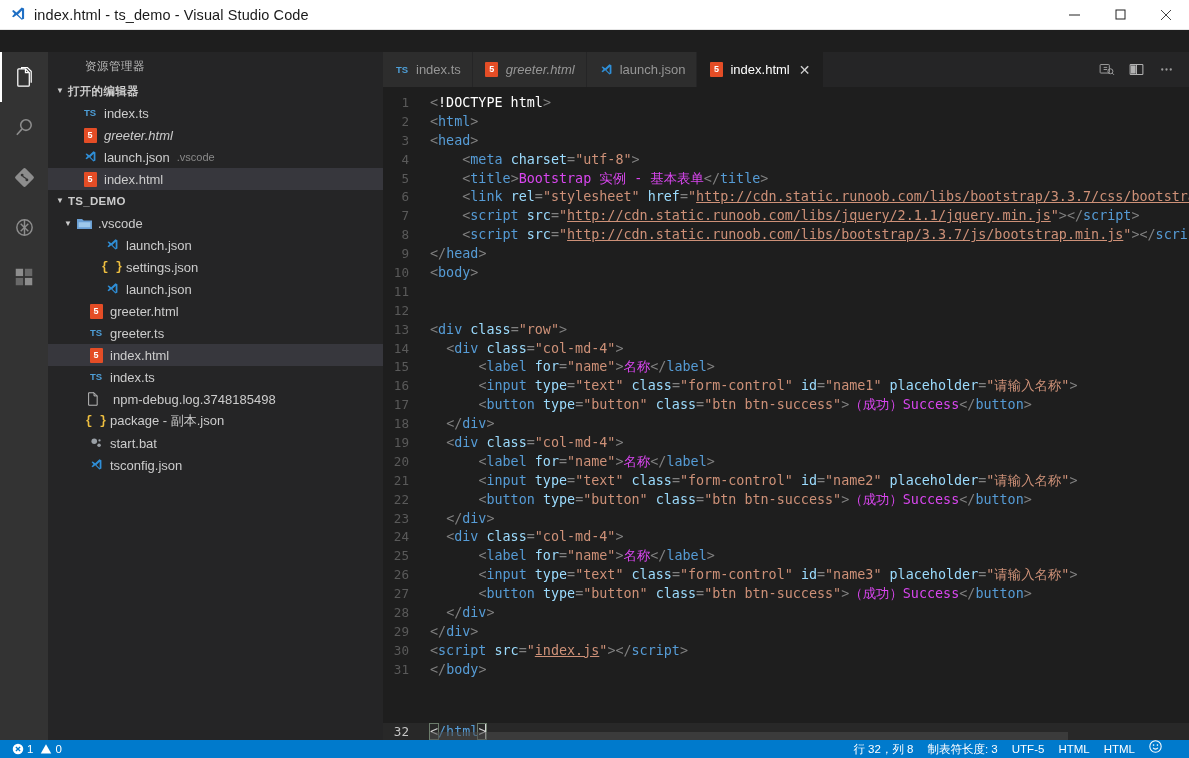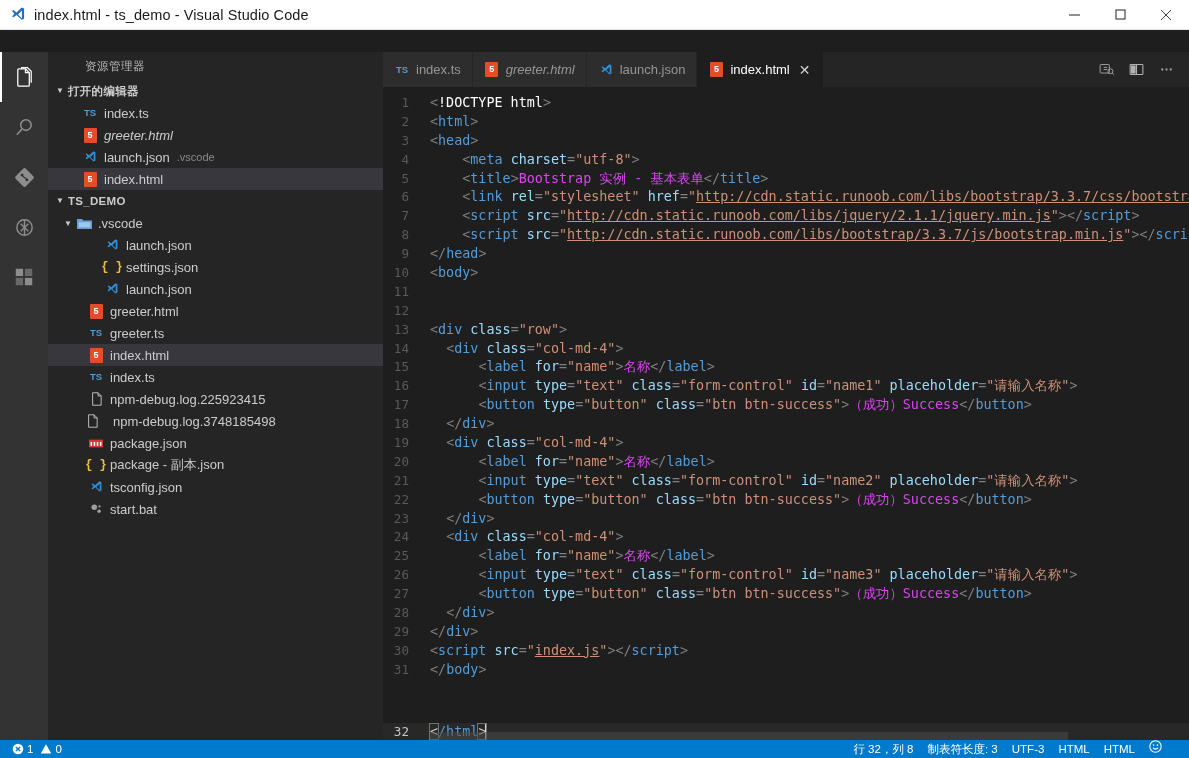--- a/index.html
+++ b/index.html
@@ -333,73 +333,52 @@
             <span class="ic-html">5</span>
           </span>
           <span class="fname">index.html</span>
         </div>
         <div class="row" style="padding-left: 40px;">
           <span class="ficon">
             <span class="ic-ts">TS</span>
           </span>
           <span class="fname">index.ts</span>
         </div>
-        <div class="row" style="padding-left: 40px;">
+        <div class="row" style="padding-left: 36px; gap: 7px;">
           <span class="ficon">
             <svg width="13" height="14" viewBox="0 0 16 18" fill="none" stroke="#c5c5c5" stroke-width="1.2">
               <path d="M3 1h7l4 4v12H3z"></path>
               <path d="M10 1v4h4"></path>
             </svg>
           </span>
-          <span class="fname">npm-debug.log.225923415</span>
-        </div>
-        <div class="row" style="padding-left: 36px; gap: 7px;">
-          <span class="ficon">
-            <svg width="13" height="14" viewBox="0 0 16 18" fill="none" stroke="#c5c5c5" stroke-width="1.2">
-              <path d="M3 1h7l4 4v12H3z"></path>
-              <path d="M10 1v4h4"></path>
-            </svg>
-          </span>
           <span class="fname">npm-debug.log.3748185498</span>
         </div>
         <div class="row" style="padding-left: 40px;">
           <span class="ficon">
-            <svg width="14" height="9" viewBox="0 0 18 10">
-              <rect width="18" height="10" fill="#cb3837"></rect>
-              <rect x="2" y="3" width="2" height="5" fill="#fff"></rect>
-              <rect x="6" y="3" width="2" height="5" fill="#fff"></rect>
-              <rect x="10" y="3" width="2" height="5" fill="#fff"></rect>
-              <rect x="14" y="3" width="2" height="5" fill="#fff"></rect>
-            </svg>
-          </span>
-          <span class="fname">package.json</span>
-        </div>
-        <div class="row" style="padding-left: 40px;">
-          <span class="ficon">
             <span class="ic-json">{ }</span>
           </span>
           <span class="fname">package - 副本.json</span>
-        </div>
-        <div class="row" style="padding-left: 40px;">
-          <span class="ficon">
-            <svg width="14" height="14" viewBox="0 0 24 24">
-              <path fill="#2f8fd8" d="M17.9 2.1 10.6 9 6.4 5.8 4.3 6.9l3.4 3.9-3.4 3.9 2.1 1.1 4.2-3.2 7.3 6.9 3.4-1.6V3.7l-3.4-1.6zm.4 4.3v11.2l-5.6-5.6 5.6-5.6z"></path>
-            </svg>
-          </span>
-          <span class="fname">tsconfig.json</span>
         </div>
         <div class="row" style="padding-left: 40px;">
           <span class="ficon">
             <svg width="14" height="14" viewBox="0 0 16 16" fill="#9aa0a6">
               <circle cx="6" cy="6" r="3.2"></circle>
               <circle cx="11.5" cy="10.5" r="2"></circle>
               <circle cx="12" cy="5" r="1.3"></circle>
             </svg>
           </span>
           <span class="fname">start.bat</span>
+        </div>
+        <div class="row" style="padding-left: 40px;">
+          <span class="ficon">
+            <svg width="14" height="14" viewBox="0 0 24 24">
+              <path fill="#2f8fd8" d="M17.9 2.1 10.6 9 6.4 5.8 4.3 6.9l3.4 3.9-3.4 3.9 2.1 1.1 4.2-3.2 7.3 6.9 3.4-1.6V3.7l-3.4-1.6zm.4 4.3v11.2l-5.6-5.6 5.6-5.6z"></path>
+            </svg>
+          </span>
+          <span class="fname">tsconfig.json</span>
         </div>
       </div>
   </div>
 
   <div class="editor-area">
     <div class="tabbar">
       <div id="tabs" style="display:flex;">
           <div class="tab">
             <span class="ficon">
               <span class="ic-ts">TS</span>
@@ -471,21 +450,21 @@
         <span>1</span>
         <svg width="12" height="12" viewBox="0 0 16 16" style="margin-left:4px">
           <path d="M8 1.5 15 14H1z" fill="#fff"></path>
         </svg>
         <span>0</span>
       </span>
     </div>
     <div class="sb-right" id="sb-right">
         <div class="sb-item">行 32，列 8</div>
         <div class="sb-item">制表符长度: 3</div>
-        <div class="sb-item">UTF-3</div>
+        <div class="sb-item">UTF-5</div>
         <div class="sb-item">HTML</div>
         <div class="sb-item">HTML</div>
         <div class="sb-item"><svg width="13" height="13" viewBox="0 0 16 16">
             <circle cx="8" cy="8" r="7" fill="none" stroke="#fff" stroke-width="1.3"></circle>
             <circle cx="5.6" cy="6.3" r="1" fill="#fff"></circle>
             <circle cx="10.4" cy="6.3" r="1" fill="#fff"></circle>
             <path d="M5 9.6a3.6 3.6 0 0 0 6 0" fill="none" stroke="#fff" stroke-width="1.3"></path>
           </svg></div>
       </div>
   </div>

